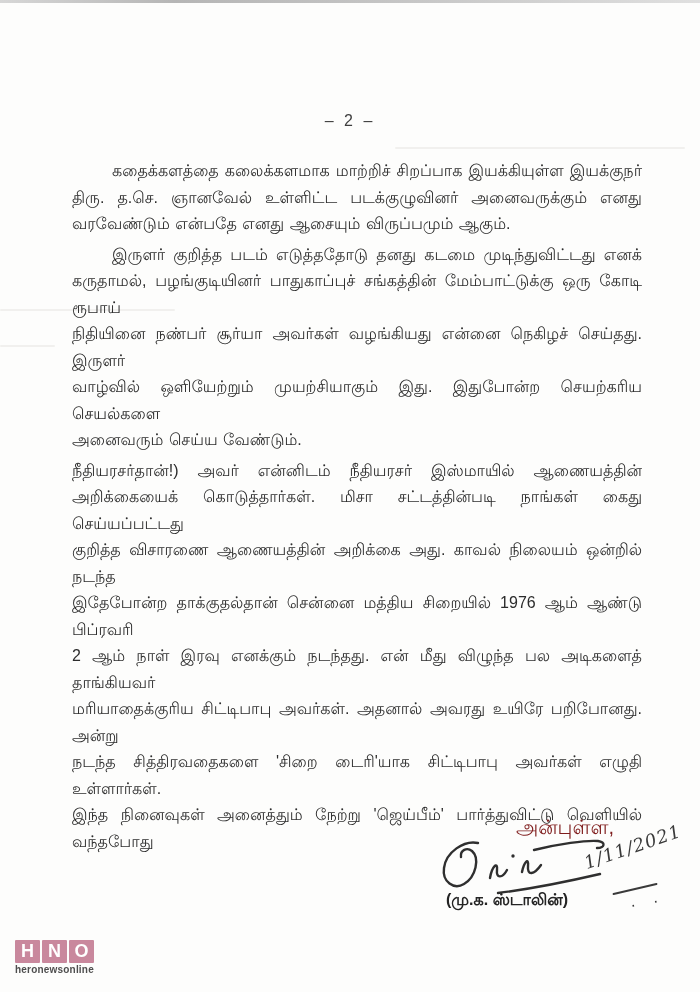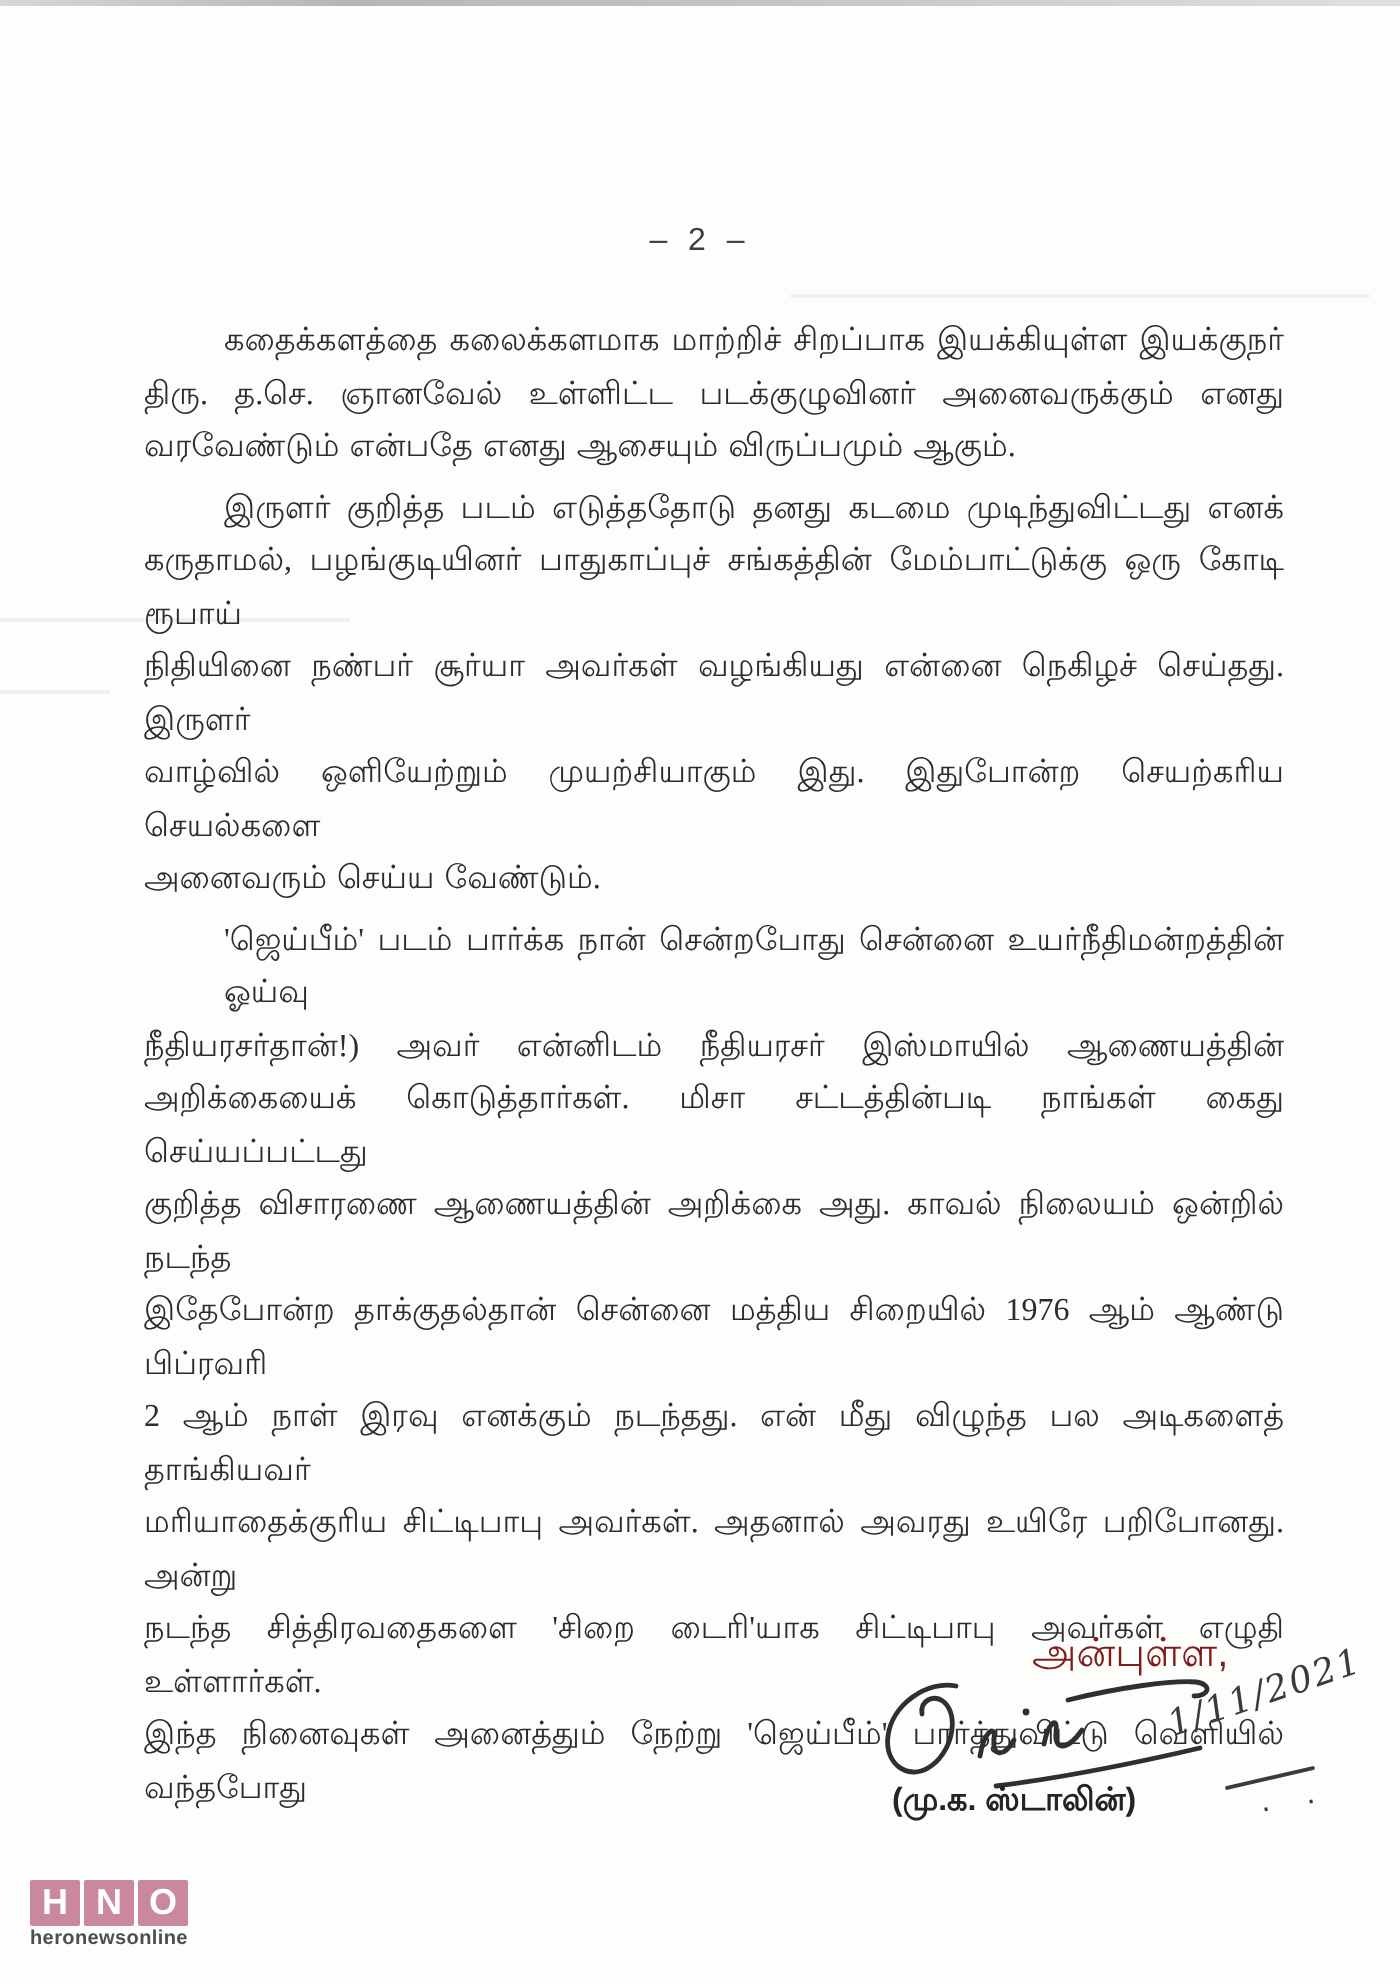--- a/index.html
+++ b/index.html
@@ -26,21 +26,21 @@
     position:absolute; top:112px; left:0; width:700px;
     text-align:center; font-size:16px; letter-spacing:3px; color:#3e3e3e;
   }
 
   .letter-body {
     position:absolute; left:72px; top:158px; width:570px;
     font-size:16px; line-height:26.5px; color:#2c2c2c;
     word-spacing:1px;
   }
   .para { margin-bottom:4px; }
-  .line { display:block; text-align:justify; text-align-last:justify; white-space:normal;font-family:Liberation Serif, serif; }
+  .line { display:block; text-align:justify; text-align-last:justify; white-space:normal; }
   .line.first { padding-left:40px; }
   .line.last { text-align-last:left; }
 
   .valediction {
     position:absolute; left:488px; top:816px;
     font-size:20px; color:#7f1d1d;margin-left:28px;
   }
 
   .signature-svg { position:absolute; left:430px; top:836px; width:222px; height:70px; }
 
@@ -99,21 +99,20 @@
         <div class="line last">வரவேண்டும் என்பதே எனது ஆசையும் விருப்பமும் ஆகும்.</div>
       </div>
       <div class="para">
         <div class="line first">இருளர் குறித்த படம் எடுத்ததோடு தனது கடமை முடிந்துவிட்டது எனக்</div>
         <div class="line">கருதாமல், பழங்குடியினர் பாதுகாப்புச் சங்கத்தின் மேம்பாட்டுக்கு ஒரு கோடி ரூபாய்</div>
         <div class="line">நிதியினை நண்பர் சூர்யா அவர்கள் வழங்கியது என்னை நெகிழச் செய்தது. இருளர்</div>
         <div class="line">வாழ்வில் ஒளியேற்றும் முயற்சியாகும் இது. இதுபோன்ற செயற்கரிய செயல்களை</div>
         <div class="line last">அனைவரும் செய்ய வேண்டும்.</div>
       </div>
       <div class="para">
-        <div class="line first">'ஜெய்பீம்' படம் பார்க்க நான் சென்றபோது சென்னை உயர்நீதிமன்றத்தின் ஓய்வு</div>
         <div class="line">நீதியரசர்தான்!) அவர் என்னிடம் நீதியரசர் இஸ்மாயில் ஆணையத்தின்</div>
         <div class="line">அறிக்கையைக் கொடுத்தார்கள். மிசா சட்டத்தின்படி நாங்கள் கைது செய்யப்பட்டது</div>
         <div class="line">குறித்த விசாரணை ஆணையத்தின் அறிக்கை அது. காவல் நிலையம் ஒன்றில் நடந்த</div>
         <div class="line">இதேபோன்ற தாக்குதல்தான் சென்னை மத்திய சிறையில் 1976 ஆம் ஆண்டு பிப்ரவரி</div>
         <div class="line">2 ஆம் நாள் இரவு எனக்கும் நடந்தது. என் மீது விழுந்த பல அடிகளைத் தாங்கியவர்</div>
         <div class="line">மரியாதைக்குரிய சிட்டிபாபு அவர்கள். அதனால் அவரது உயிரே பறிபோனது. அன்று</div>
         <div class="line">நடந்த சித்திரவதைகளை 'சிறை டைரி'யாக சிட்டிபாபு அவர்கள் எழுதி உள்ளார்கள்.</div>
         <div class="line">இந்த நினைவுகள் அனைத்தும் நேற்று 'ஜெய்பீம்' பார்த்துவிட்டு வெளியில் வந்தபோது</div>
       </div>
     </div>

